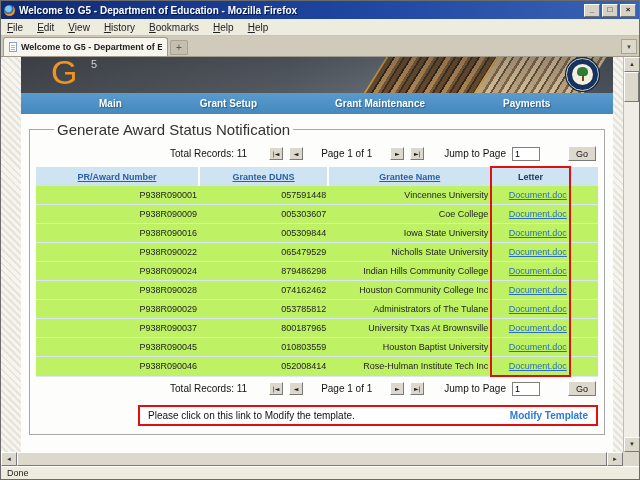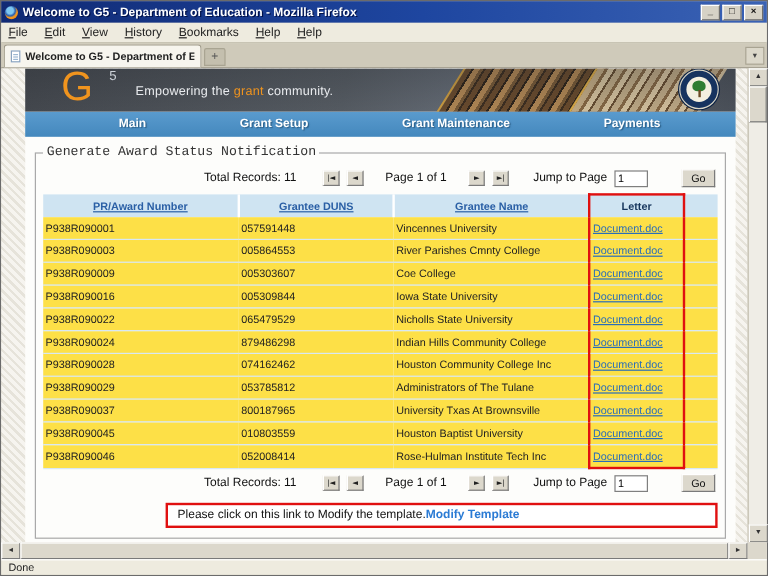--- a/index.html
+++ b/index.html
@@ -51,46 +51,46 @@
   
   .nav { height:21px; background:linear-gradient(180deg,#5a9bce,#4488bd); display:flex; align-items:center; padding-left:38px; gap:38px; flex:none; }
   .nav-item { color:#fff; font-size:10px; font-weight:bold; text-shadow:1px 1px 1px #2a5d86; white-space:nowrap;margin-left:40px; }
 
   
   .content { flex:1; padding:7px 8px 0 8px; min-height:0; }
   .page-title { display:flex; align-items:center; font-size:11px; font-weight:bold; color:#2b6cb8; margin:2px 0 4px 2px; }
   .sq-icon { width:7px; height:7px; background:#f5a52a; border:1px solid #c07a18; margin-right:6px; }
 
   fieldset.panel { border:1px solid #a9a9a9; padding:4px 6px 6px 6px; }
-  fieldset.panel legend { font-size:11px; color:#333; padding:0 3px; margin-left:0;font-family:Liberation Mono, monospace; }
+  fieldset.panel legend { font-size:15px; color:#333; padding:0 3px; margin-left:18px; }
 
   
   .pager { display:flex; align-items:center; justify-content:flex-end; gap:6px; font-size:10px; color:#111; padding:4px 2px 5px 0; }
   .pager .total { margin-right:16px; }
   .pager .pagelabel { margin:0 12px; }
   .pgbtn { width:14px; height:13px; background:#dcd8cc; border:1px solid; border-color:#fff #7a7a7a #7a7a7a #fff; font-size:6px; line-height:10px; text-align:center; color:#222; padding:0; font-family:"DejaVu Sans",sans-serif; }
   .jumplabel { margin-left:14px; }
   .jumpinput { width:28px; height:14px; border:1px solid #7f7f7f; font-size:9px; padding:0 2px; background:#fff; }
   .gobtn { width:28px; height:15px; background:#dcd8cc; border:1px solid; border-color:#fff #7a7a7a #7a7a7a #fff; font-size:9px; text-align:center; color:#111; padding:0; margin-left:22px; }
 
   
   table.grid { width:100%; border-collapse:collapse; table-layout:fixed; }
   table.grid th { background:#cfe4f2; font-size:9px; padding:4px 2px; border-left:2px solid #fff; }
   table.grid th:first-child { border-left:none; }
   th .sortlink { color:#2a5fa5; font-weight:bold; text-decoration:underline; }
   th.letter-h { color:#17365d; font-weight:bold; }
-  table.grid td { font-size:9px; color:#222; text-align:left; padding:4px 2px; border-bottom:1px solid #d8e8f4; background:#fde047; }
+  table.grid td { font-size:9px; color:#222; text-align:right; padding:4px 2px; border-bottom:1px solid #d8e8f4; background:#bef264; }
   .doclink { color:#2a6db8; text-decoration:underline; }
   col.c-award { width:29%; } col.c-duns { width:23%; } col.c-name { width:29%; } col.c-letter { width:14%; } col.c-spacer { width:5%; }
   th.redcol { border-top:2px solid #e01010; border-left:2px solid #e01010 !important; border-right:2px solid #e01010; }
   td.redcol { border-left:2px solid #e01010; border-right:2px solid #e01010; }
   tbody tr:last-of-type td.redcol { border-bottom:2px solid #e01010; }
 
   
-  .notice { border:2px solid #e01010; margin:4px 0 2px 102px; padding:3px 8px; display:flex; align-items:center; font-size:10px; color:#111; background:#fff; }
+  .notice { border:2px solid #e01010; margin:4px 0 2px 102px; padding:3px 8px; display:flex; justify-content:space-between; align-items:center; font-size:10px; color:#111; background:#fff; }
   .notice .mod-link { color:#2b7bd4; font-weight:bold; }
 
   
   .vscroll { width:16px; background:#efede6; border-left:1px solid #c2beae; display:flex; flex-direction:column; }
   .sbtn { width:16px; height:15px; background:#dcd8cc; border:1px solid; border-color:#fff #7a7a7a #7a7a7a #fff; font-size:6px; color:#333; text-align:center; line-height:13px; flex:none; }
   .vthumb { height:30px; background:#dcd8cc; border:1px solid; border-color:#fff #7a7a7a #7a7a7a #fff; flex:none; }
   .vtrack { flex:1; }
   .hscroll { height:14px; display:flex; flex:none; background:#efede6; }
   .hbtn { width:16px; height:14px; background:#dcd8cc; border:1px solid; border-color:#fff #7a7a7a #7a7a7a #fff; font-size:6px; color:#333; text-align:center; line-height:12px; flex:none; }
   .hthumb { flex:1; background:#dcd8cc; border:1px solid; border-color:#fff #7a7a7a #7a7a7a #fff; }
@@ -142,21 +142,20 @@
   <div class="viewport">
     <div class="pagearea">
       <div class="page-col">
 
         <div class="banner">
           <div class="shelf-a"></div>
           <div class="shelf-b"></div>
           <div class="banner-dim"></div>
           <span class="g5-logo">G</span>
           <span class="g5-sup">5</span>
-          <span class="tagline"><span>Empowering the </span><span class="hl">grant</span><span> community.</span></span>
           <div class="seal">
             <div class="seal-inner">
               <span class="seal-tree"></span>
               <span class="seal-trunk"></span>
             </div>
           </div>
         </div>
 
         <div class="nav">
 
@@ -211,27 +210,20 @@
               <tbody>
 
                   <tr>
                     <td>P938R090001</td>
                     <td>057591448</td>
                     <td>Vincennes University</td>
                     <td class="redcol"><span class="doclink">Document.doc</span></td>
                     <td></td>
                   </tr>
 
-                  <tr>
-                    <td>P938R090003</td>
-                    <td>005864553</td>
-                    <td>River Parishes Cmnty College</td>
-                    <td class="redcol"><span class="doclink">Document.doc</span></td>
-                    <td></td>
-                  </tr>
 
                   <tr>
                     <td>P938R090009</td>
                     <td>005303607</td>
                     <td>Coe College</td>
                     <td class="redcol"><span class="doclink">Document.doc</span></td>
                     <td></td>
                   </tr>
 
                   <tr>

